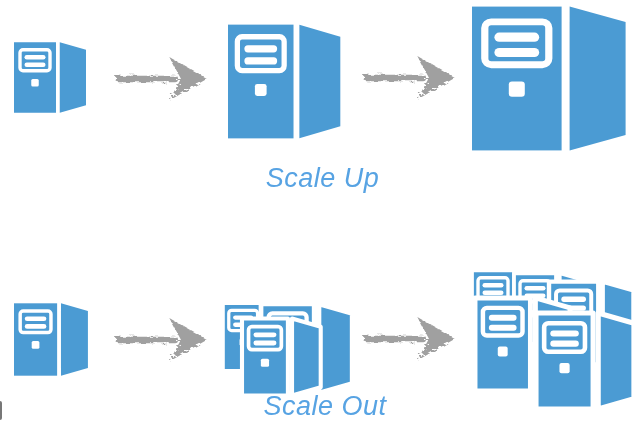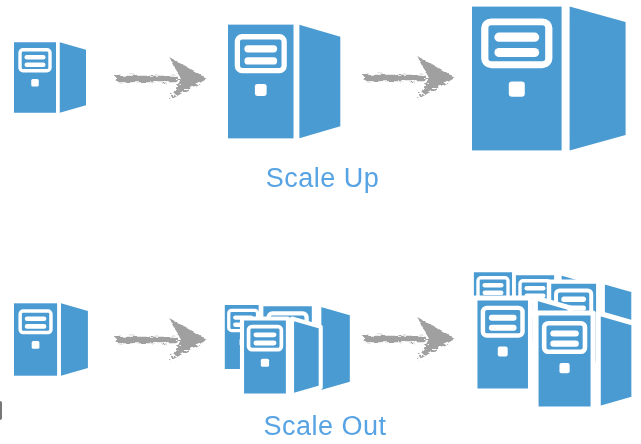--- a/index.html
+++ b/index.html
@@ -15,23 +15,24 @@
   .canvas{position:absolute;left:0;top:0;}
   .fill-blue{fill:var(--server-blue);}
   .fill-white{fill:#fff;}
   .panel{fill:none;stroke:#fff;stroke-width:4.5;}
   .srvo-body{fill:var(--server-blue);stroke:#fff;stroke-width:5;stroke-linejoin:round;}
   .arrow-shape{fill:var(--arrow-gray);}
   .label{
     position:absolute;text-align:center;color:var(--label-blue);
     font-size:27px;line-height:32px;font-weight:400;letter-spacing:.5px;
     white-space:nowrap;
+    font-style:italic;
   }
   .label-up{left:250px;top:162px;width:145px;}
-  .label-out{left:251px;top:410px;width:148px;}
+  .label-out{left:251px;top:390px;width:148px;}
   .edge-mark{
     position:absolute;left:0;top:401px;width:2px;height:19px;
     background:#777;border-radius:0 2px 2px 0;
   }
 </style>
 </head>
 <body>
 
 <div class="stage">
 

